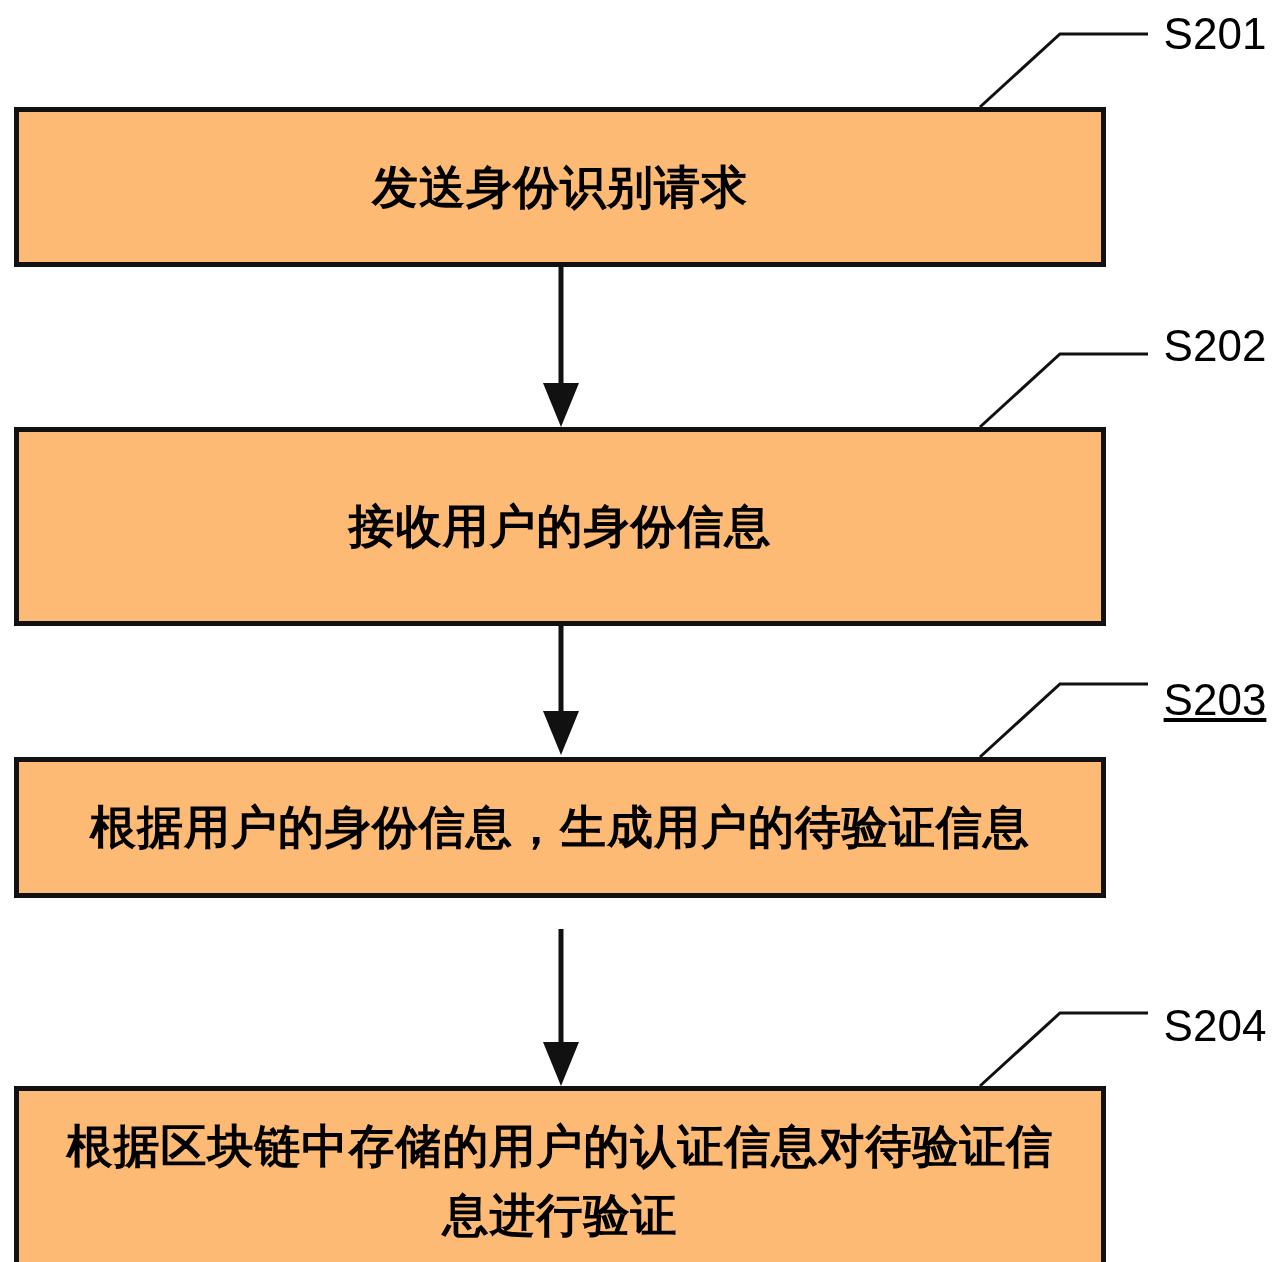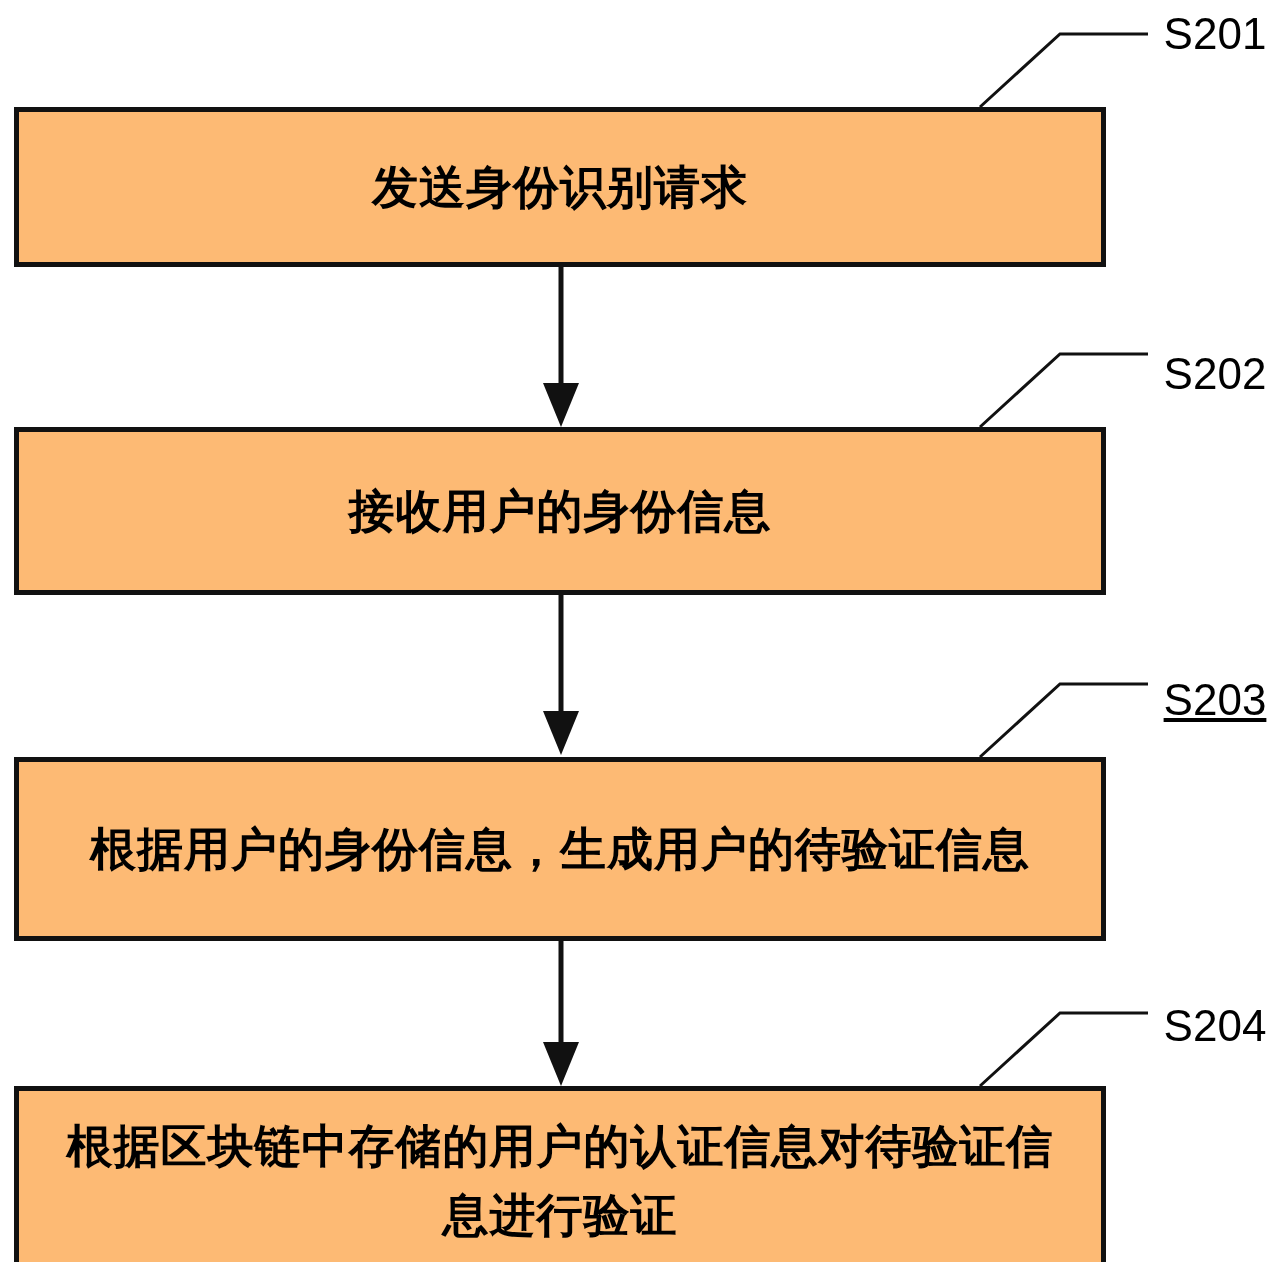--- a/index.html
+++ b/index.html
@@ -35,37 +35,37 @@
     text-align: center;
   }
   .step-box .step-label {
     font-size: 46px;
     font-weight: 700;
     color: #000000;
     line-height: 1.5;
     letter-spacing: 1px;
   }
   #box-1 { top: 107px;  height: 160px; }
-  #box-2 { top: 427px;  height: 168px; }
-  #box-3 { top: 757px;  height: 184px; font-family: Liberation Serif, serif; }
+  #box-2 { top: 427px;  height: 199px; }
+  #box-3 { top: 757px;  height: 141px; font-family: Liberation Serif, serif; }
   #box-4 { top: 1086px; height: 189px; }
   #box-4 .step-label { max-width: 1000px; }
   .step-id {
     position: absolute;
     left: 1160px;
     width: 110px;
     height: 52px;
     line-height: 52px;
     font-size: 44px;
     color: #000000;
     text-align: center;
     white-space: nowrap;
   }
   #id-1 { top: 8px;    }
-  #id-2 { top: 348px;  }
+  #id-2 { top: 320px;  }
   #id-3 { top: 674px; text-decoration: underline;  }
   #id-4 { top: 987px; margin-top: 13px;  }
 </style>
 </head>
 <body>
 
 <div class="canvas">
 
   <svg class="overlay" viewBox="0 0 1278 1262" xmlns="http://www.w3.org/2000/svg">
 

